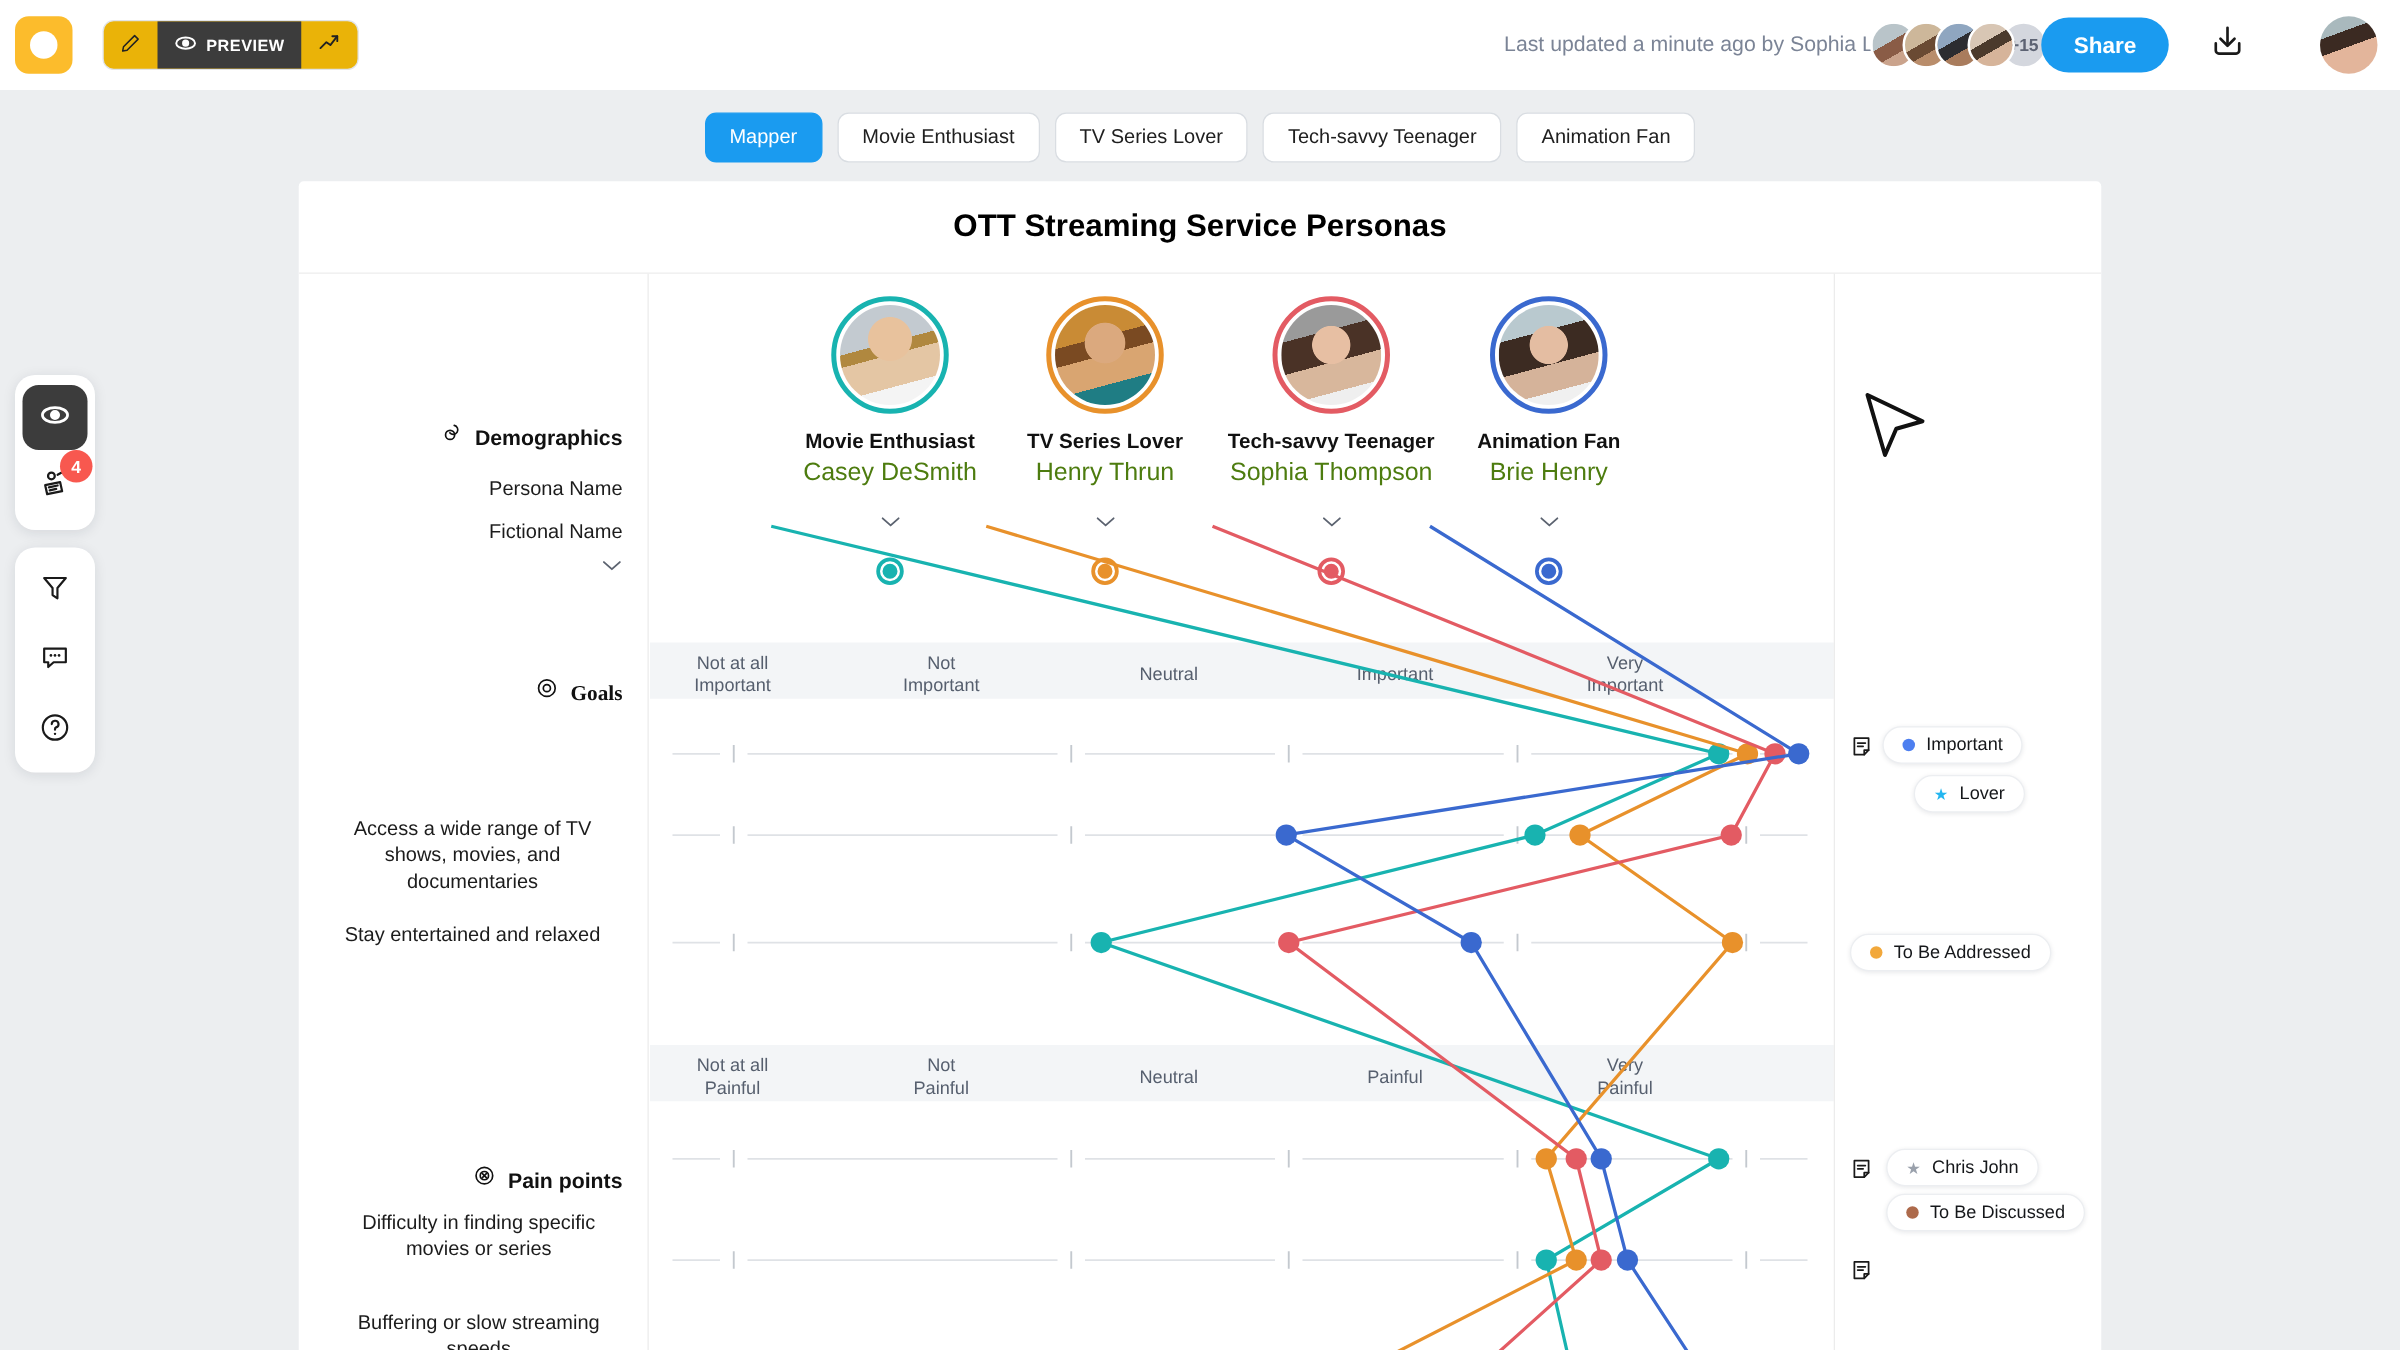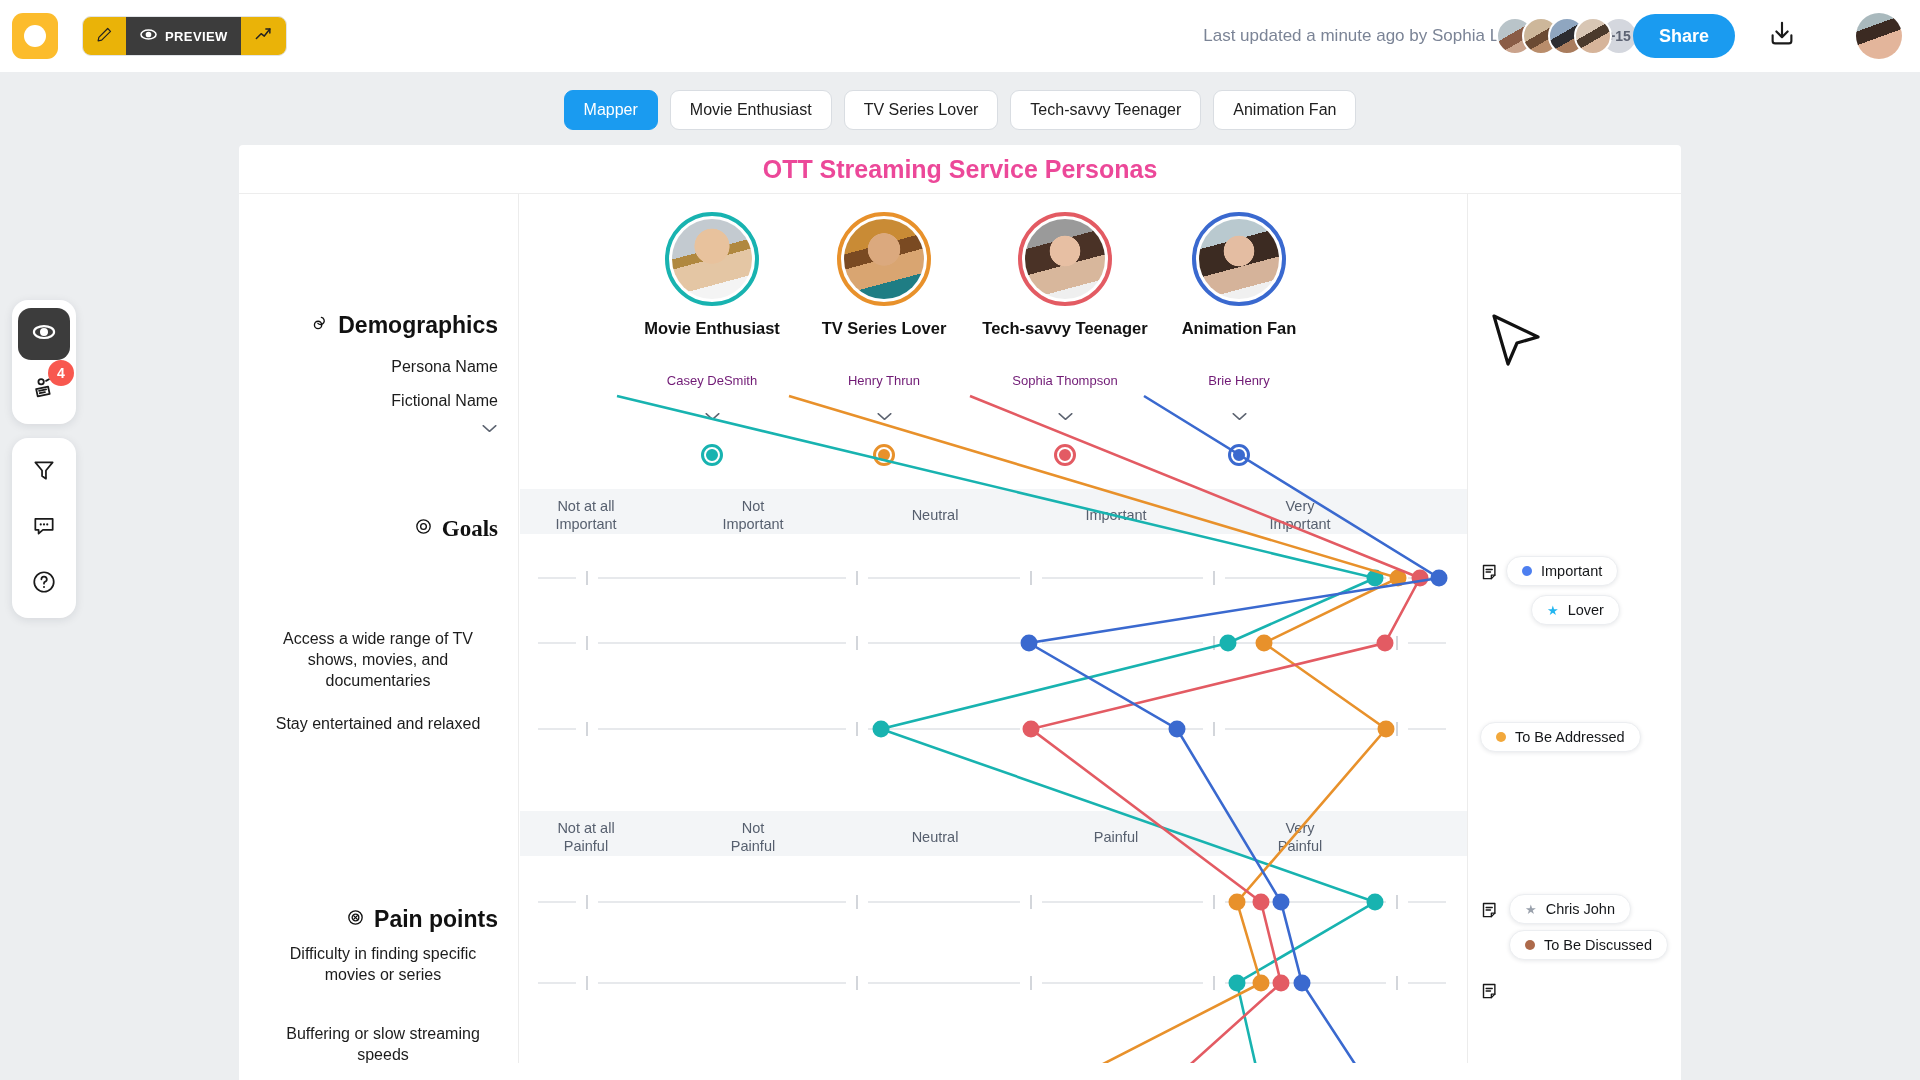--- a/index.html
+++ b/index.html
@@ -89,51 +89,51 @@
     border-radius: 13px; background: #f8584f; color: #fff; font-size: 14px; font-weight: bold;
     display: flex; align-items: center; justify-content: center; padding: 0 5px;
   }
 
   
   .board {
     position: absolute; left: 239px; top: 145px; width: 1442px; height: 935px;
     background: #fff; border-radius: 4px 4px 0 0; overflow: hidden;
   }
   .board-title {
-    height: 49px; display: flex; align-items: center; justify-content: center;
-    font-size: 25px; font-weight: bold; color: #ec4899; border-bottom: 1px solid #ededed;
+    height: 74px; display: flex; align-items: center; justify-content: center;
+    font-size: 25px; font-weight: bold; color: #000000; border-bottom: 1px solid #ededed;
   }
   .grid { position: relative; height: 869px; }
   .col-left {
     position: absolute; left: 0; top: 0; width: 280px; height: 100%;
     border-right: 1px solid #ececec;
   }
   .col-right {
     position: absolute; left: 1228px; top: 0; width: 214px; height: 100%;
     border-left: 1px solid #ececec;
   }
   .col-mid { position: absolute; left: 281px; top: 0; width: 947px; height: 100%; }
 
   
   .lbl { position: absolute; right: 20px; text-align: center; color: #1c1c1c; }
   .sect-head {
     position: absolute; right: 20px; display: flex; align-items: flex-end; gap: 9px;
-    font-size: 23px; font-weight: bold; color: #111;
+    font-size: 17px; font-weight: bold; color: #111;
   }
   .field-lbl { font-size: 16px; color: #1c1c1c; line-height: 21px; }
 
   
   .persona { position: absolute; width: 190px; text-align: center; }
   .pring {
     width: 94px; height: 94px; border-radius: 50%; margin: 0 auto;
     border: 4px solid #ccc; padding: 3px; background: #fff;
   }
   .pimg { width: 100%; height: 100%; border-radius: 50%; background-size: cover; background-position: center top; }
   .pname { margin-top: 13px; font-size: 16.5px; font-weight: bold; color: #111; }
-  .pfict { margin-top: 35px; font-size: 13px; color: #701a75; }
+  .pfict { margin-top: 4px; font-size: 20px; color: #4d7c0f; }
   .pchev { margin-top: 20px; color: #626a78; }
   .pdot {
     width: 22px; height: 22px; border-radius: 50%; margin: 18px auto 0;
     border: 3px solid #000; background: #fff;
   }
   .pdot i { display: block; width: 100%; height: 100%; border-radius: 50%; border: 2.5px solid #fff; }
 
   
   .band {
     position: absolute; left: 0; width: 947px; height: 45px; background: #f3f5f7;

